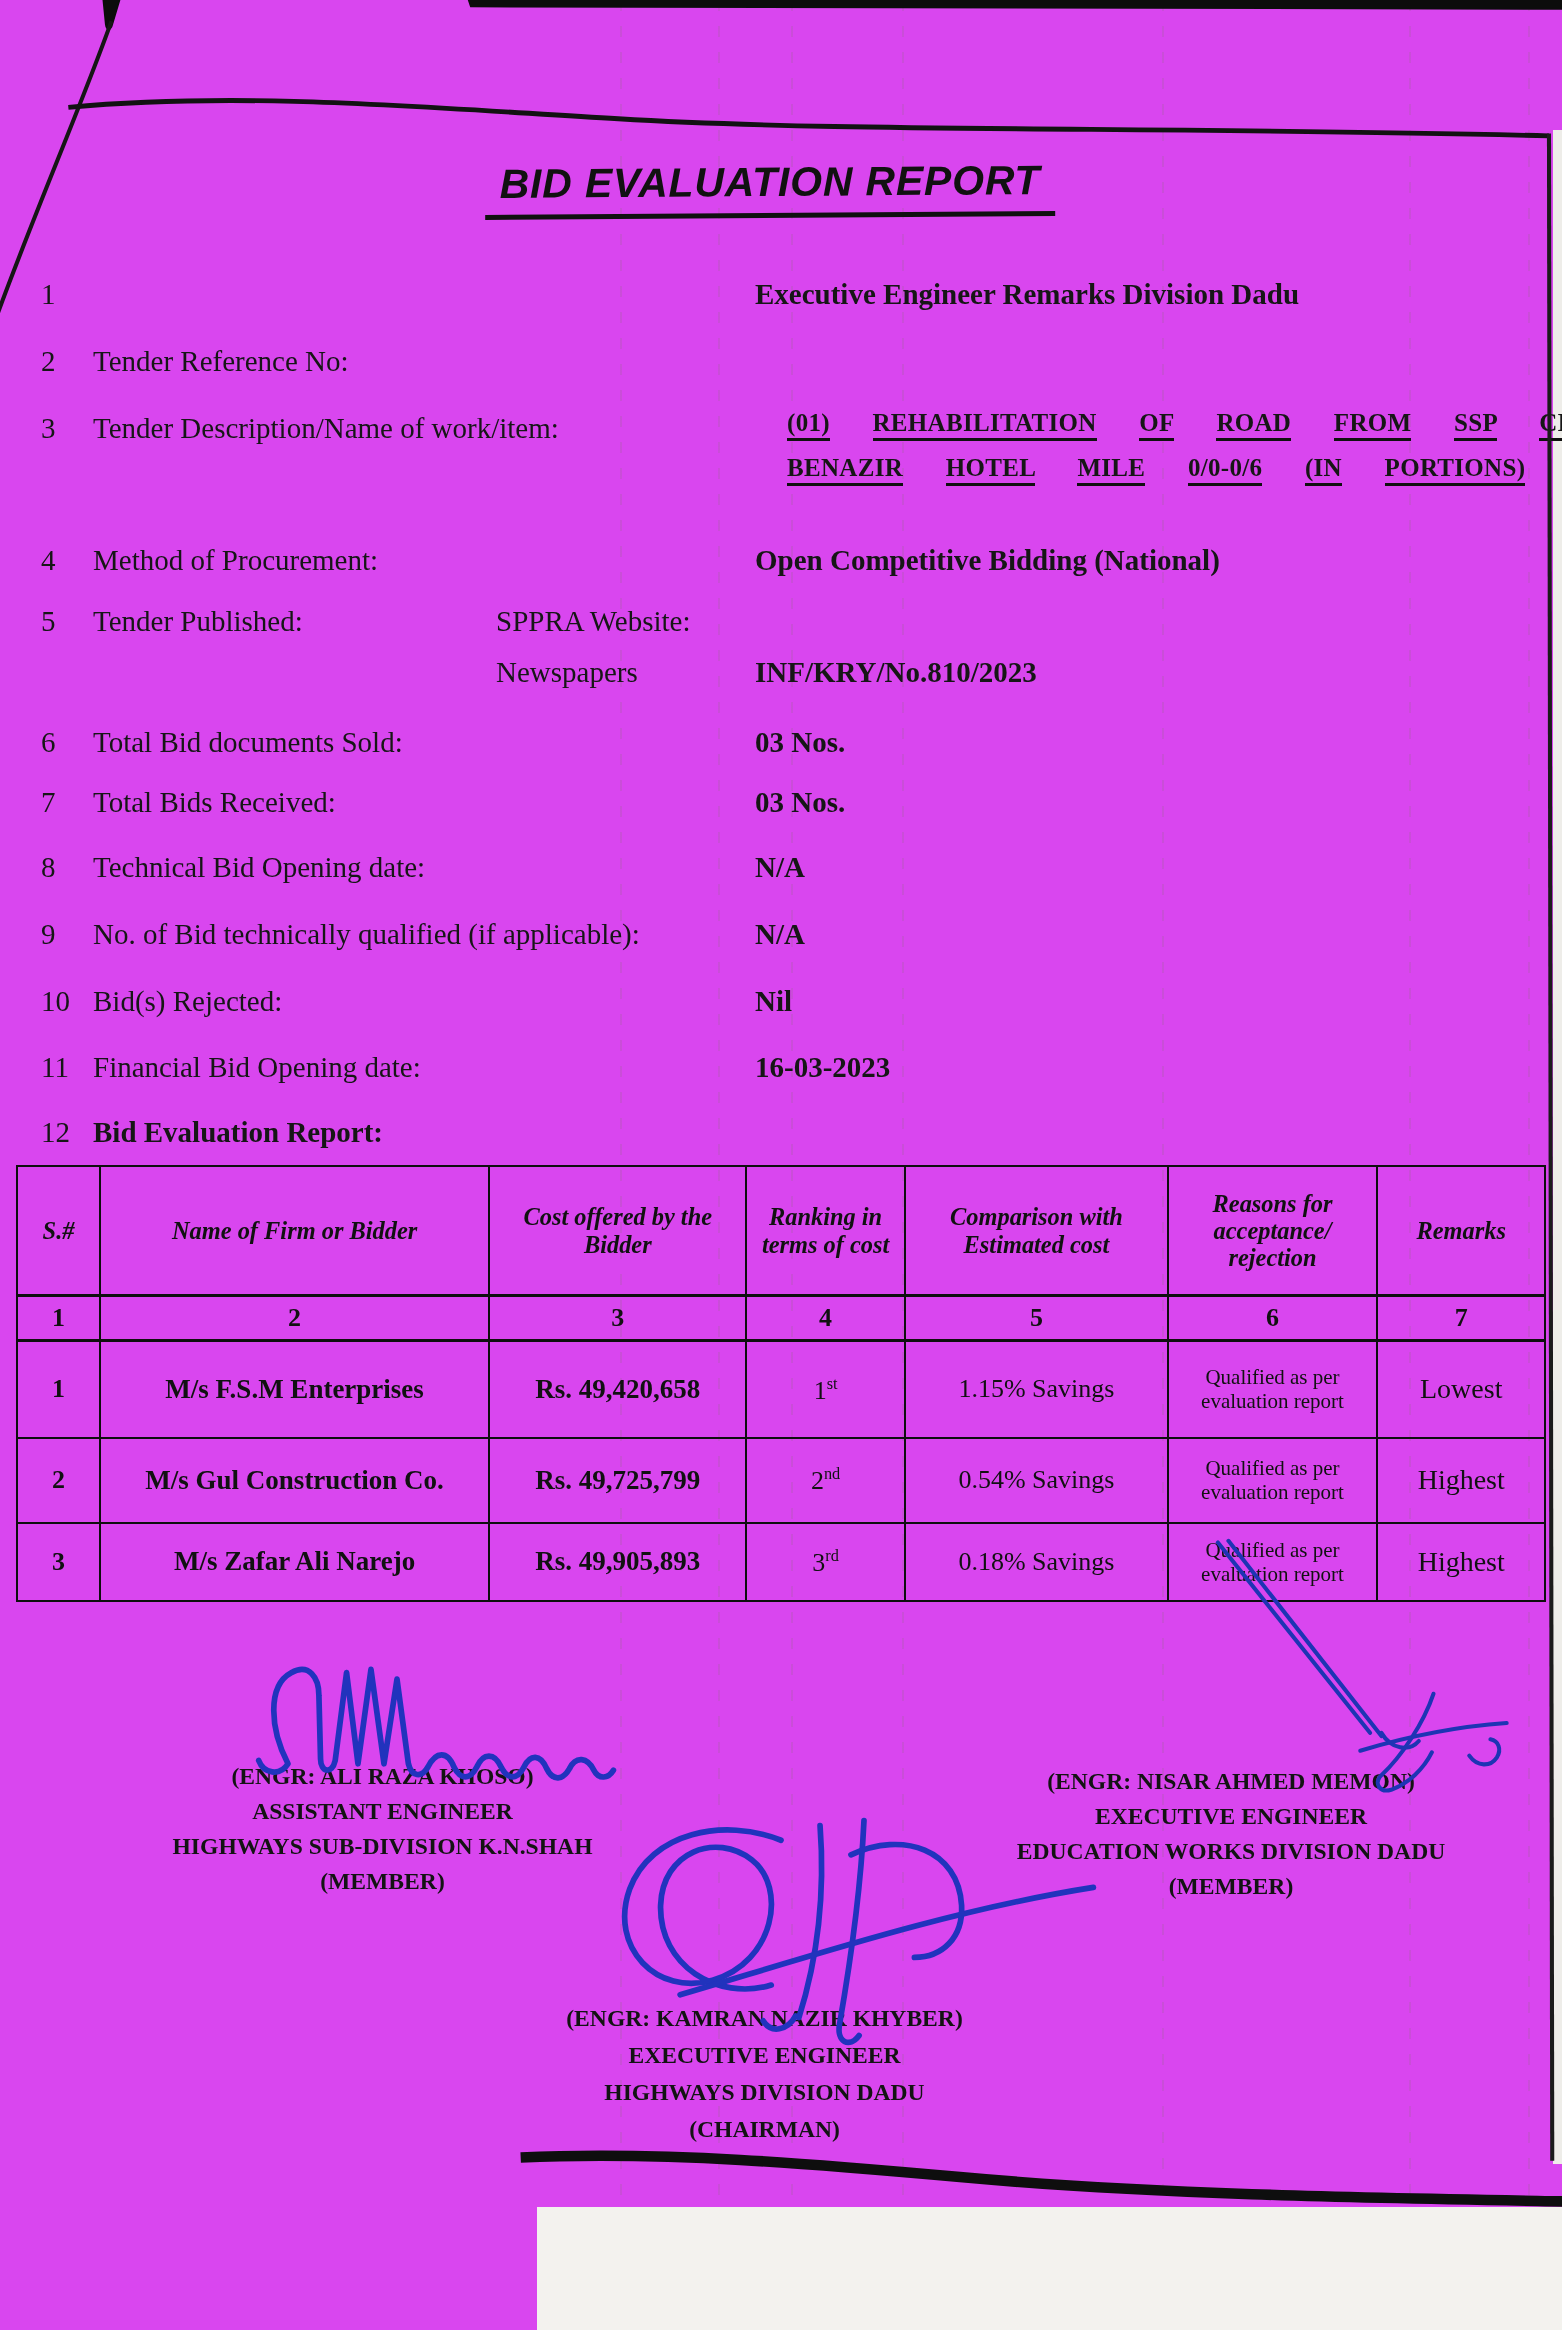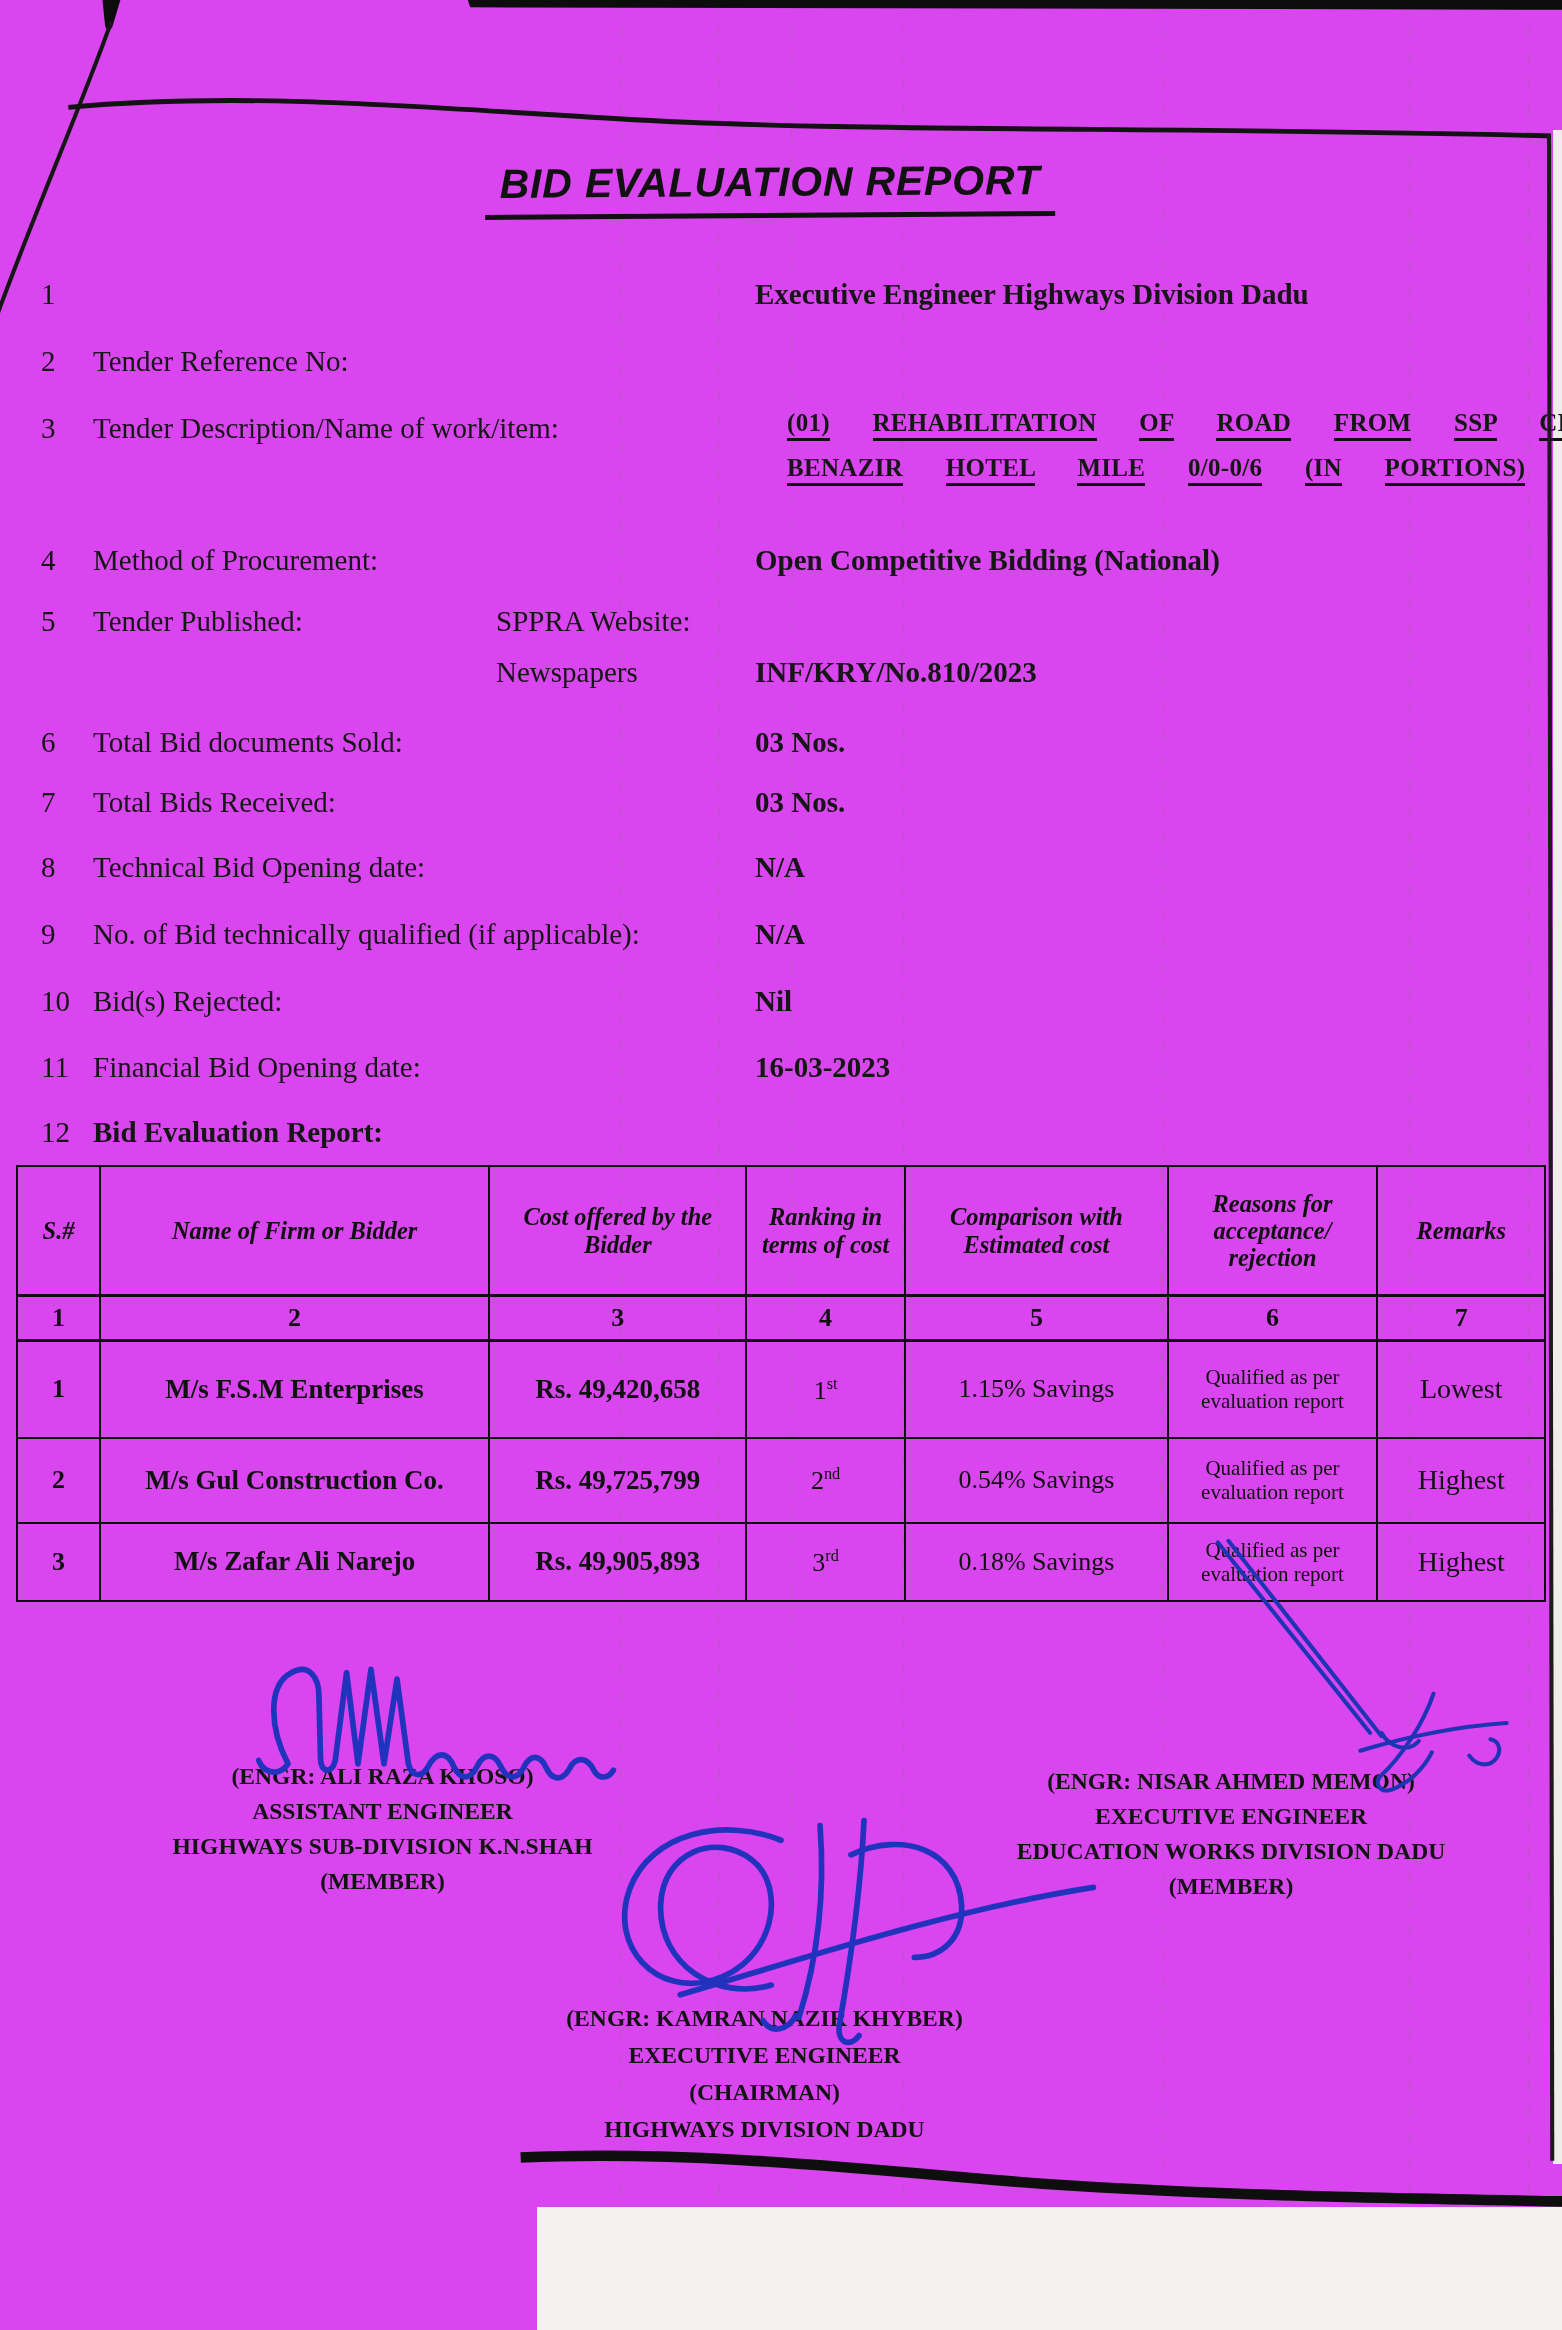--- a/index.html
+++ b/index.html
@@ -69,21 +69,21 @@
   <div class="crease" style="left:1162px"></div>
   <div class="crease" style="left:1409px"></div>
   <div class="crease" style="left:1528px"></div>
   <div class="scan-right"></div>
   <div class="scan-bottom"></div>
 
   <h1 class="title">BID EVALUATION REPORT</h1>
 
   <div class="item" style="top:278px">
     <span class="num">1</span>
-    <span class="val">Executive Engineer Highways Division Dadu</span>
+    <span class="val">Executive Engineer Remarks Division Dadu</span>
   </div>
   <div class="item" style="top:345px">
     <span class="num">2</span>
     <span class="lbl">Tender Reference No:</span>
   </div>
   <div class="item" style="top:412px">
     <span class="num">3</span>
     <span class="lbl">Tender Description/Name of work/item:</span>
   </div>
   <div class="workline" style="top:409px"><span class="uw">(01)</span> <span class="uw">REHABILITATION</span> <span class="uw">OF</span> <span class="uw">ROAD</span> <span class="uw">FROM</span> <span class="uw">SSP</span> <span class="uw">CHOWK</span> <span class="uw">TO</span></div>
@@ -205,22 +205,22 @@
   </div>
   <div class="sigblock" style="left:940px;top:1764px;width:582px">
     <div>(ENGR: NISAR AHMED MEMON)</div>
     <div>EXECUTIVE ENGINEER</div>
     <div>EDUCATION WORKS DIVISION DADU</div>
     <div>(MEMBER)</div>
   </div>
   <div class="sigblock center" style="left:496px;top:2000px;width:537px">
     <div>(ENGR: KAMRAN NAZIR KHYBER)</div>
     <div>EXECUTIVE ENGINEER</div>
+    <div>HIGHWAYS DIVISION DADU</div>
     <div>(CHAIRMAN)</div>
-    <div>HIGHWAYS DIVISION DADU</div>
   </div>
 </div>
 
 <svg class="overlay" width="1562" height="2330" viewBox="0 0 1920 2864">
 
   <path d="M575,0 L1920,0 L1920,12 L578,9 Z" fill="#0c0c0c"></path>
   <path d="M126,0 l22,0 l-9,30 c-2,9 -9,9 -10,0 Z" fill="#0c0c0c"></path>
   <path d="M137,26 C100,130 42,262 -6,394" stroke="#161616" stroke-width="5" fill="none"></path>
   <path d="M84,132 C300,112 520,132 760,146 C1040,163 1420,155 1904,167" stroke="#121212" stroke-width="6" fill="none"></path>
   <path d="M1904,164 L1908,2656" stroke="#1b1b1b" stroke-width="5" fill="none"></path>

